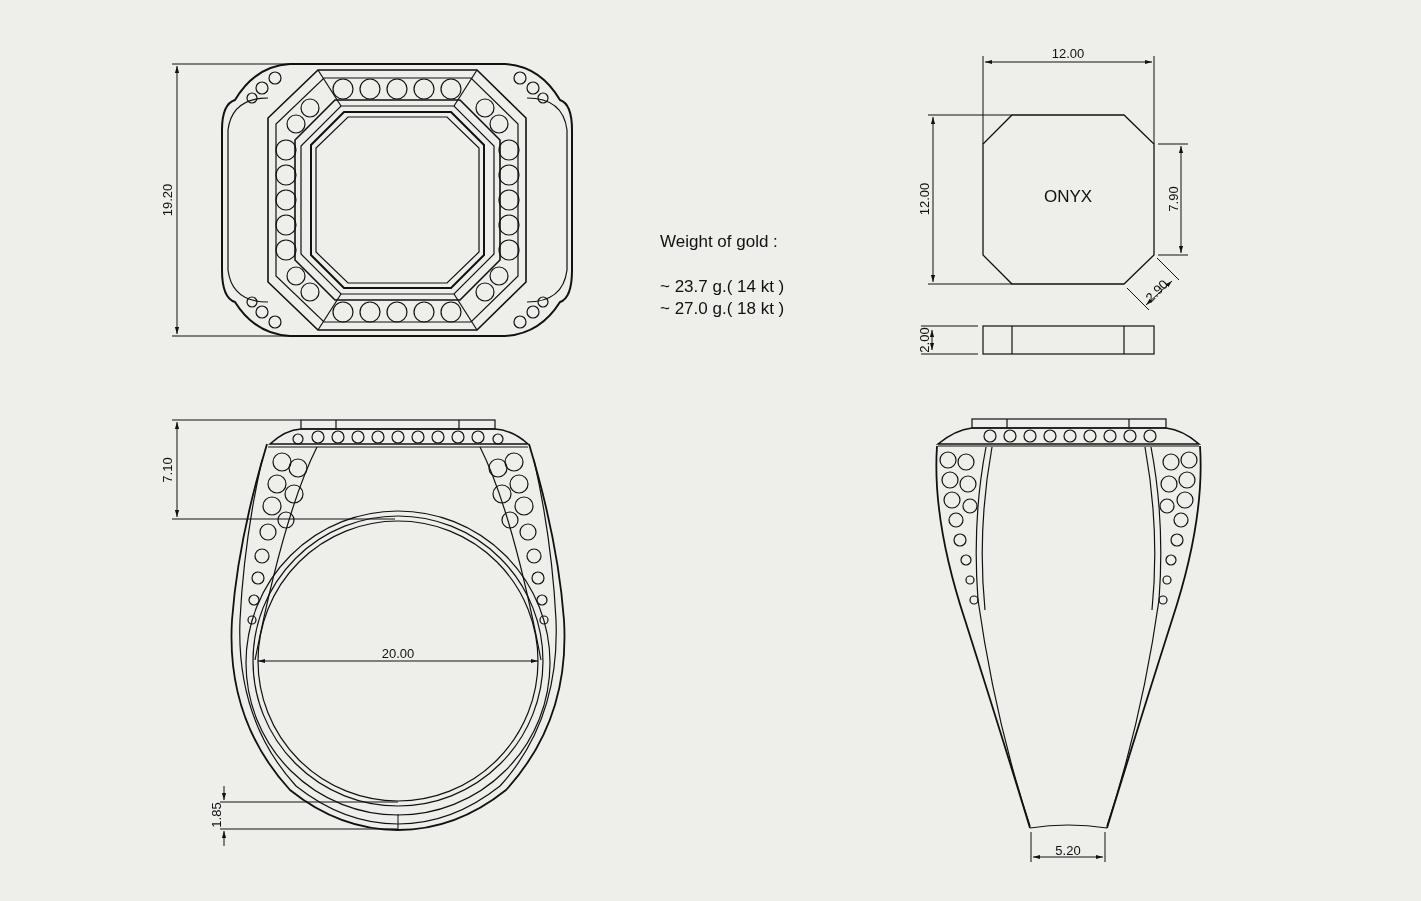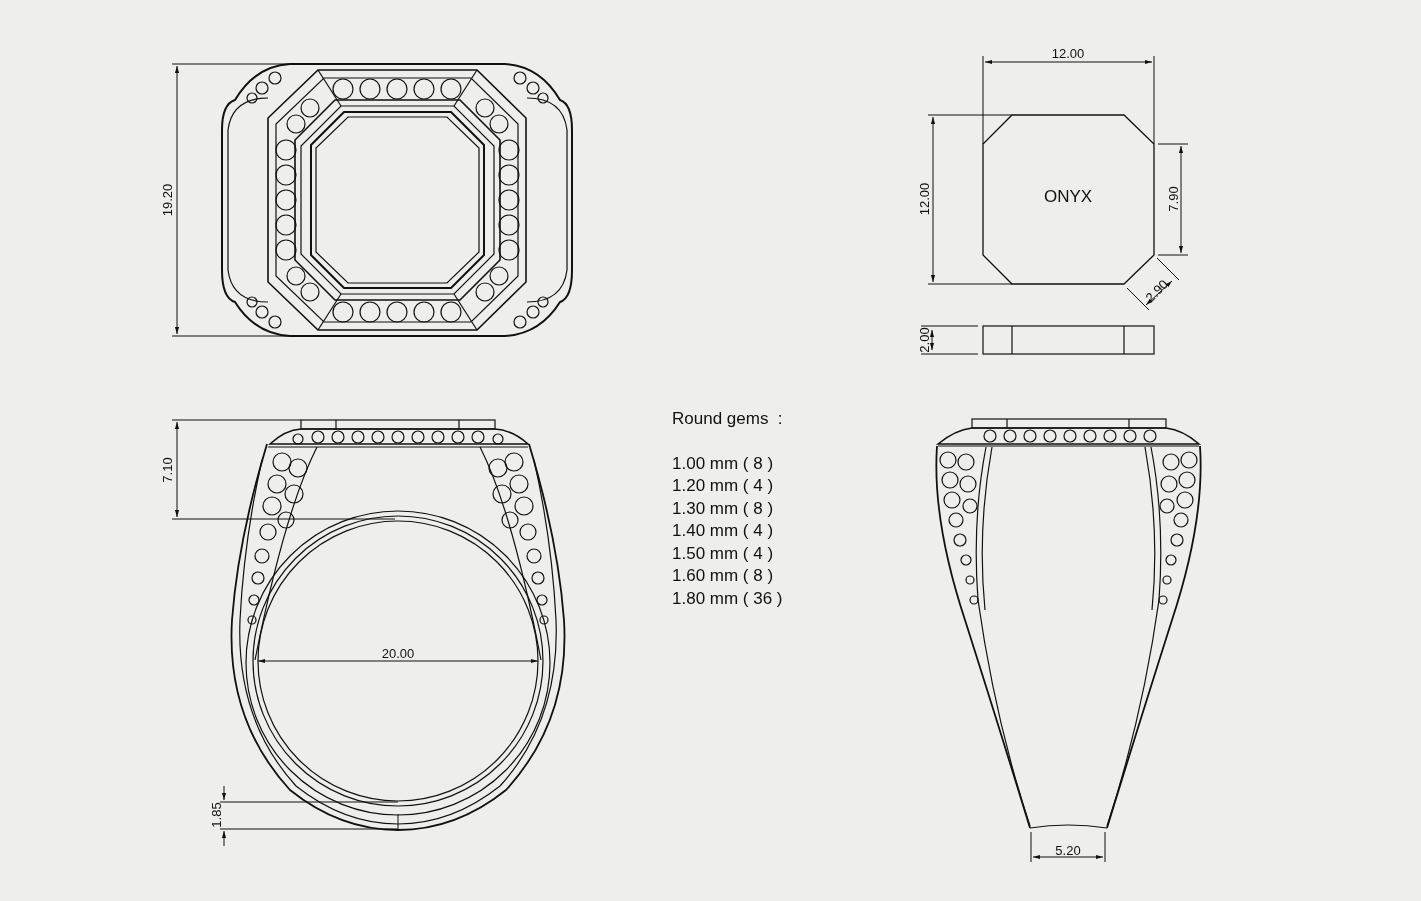--- a/index.html
+++ b/index.html
@@ -253,25 +253,20 @@
   <text class="dim" transform="translate(221,815) rotate(-90)" text-anchor="middle">1.85</text>
   <text class="dim" x="1068" y="58" text-anchor="middle">12.00</text>
   <text class="dim" transform="translate(929,199) rotate(-90)" text-anchor="middle">12.00</text>
   <text class="dim" transform="translate(1178,199) rotate(-90)" text-anchor="middle">7.90</text>
   <text class="dim" transform="translate(1160,294) rotate(-45)" text-anchor="middle">2.90</text>
   <text class="dim" transform="translate(929,340) rotate(-90)" text-anchor="middle">2.00</text>
   <text class="dim" x="1068" y="855" text-anchor="middle">5.20</text>
   <text x="1068" y="202" text-anchor="middle" style="font-family:'Liberation Sans',sans-serif;font-size:17px;fill:#111;">ONYX</text>
 </svg>
 
-
-<div class="note" style="left:672px; top:408px;">
-  <div>Round gems  :</div>
+<div class="note" style="left:660px; top:231px;">
+  <div>Weight of gold :</div>
   <div style="height:22px"></div>
-  <div>1.00 mm ( 8 )</div>
-  <div>1.20 mm ( 4 )</div>
-  <div>1.30 mm ( 8 )</div>
-  <div>1.40 mm ( 4 )</div>
-  <div>1.50 mm ( 4 )</div>
-  <div>1.60 mm ( 8 )</div>
-  <div>1.80 mm ( 36 )</div>
+  <div>~ 23.7 g.( 14 kt )</div>
+  <div>~ 27.0 g.( 18 kt )</div>
 </div>
+
 </div>
 
 </body></html>

